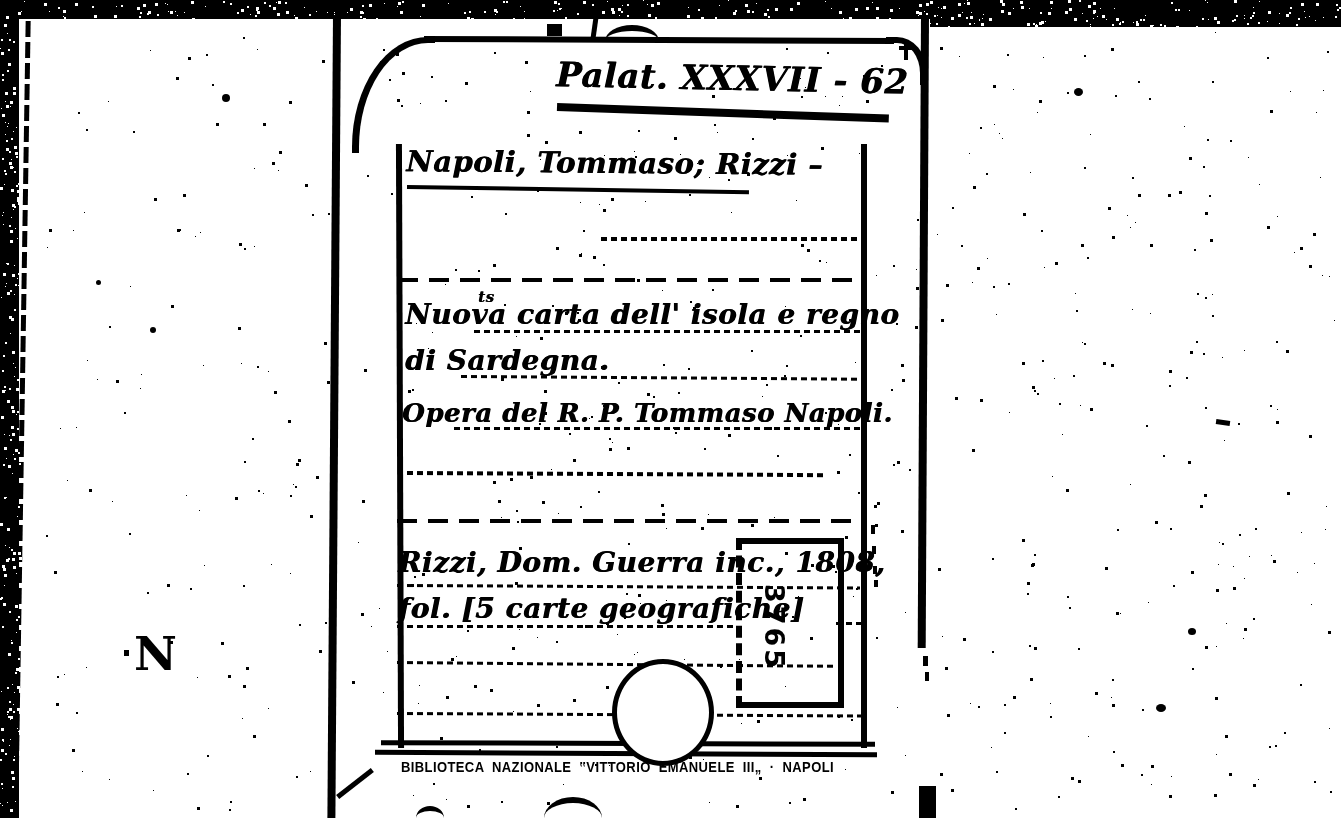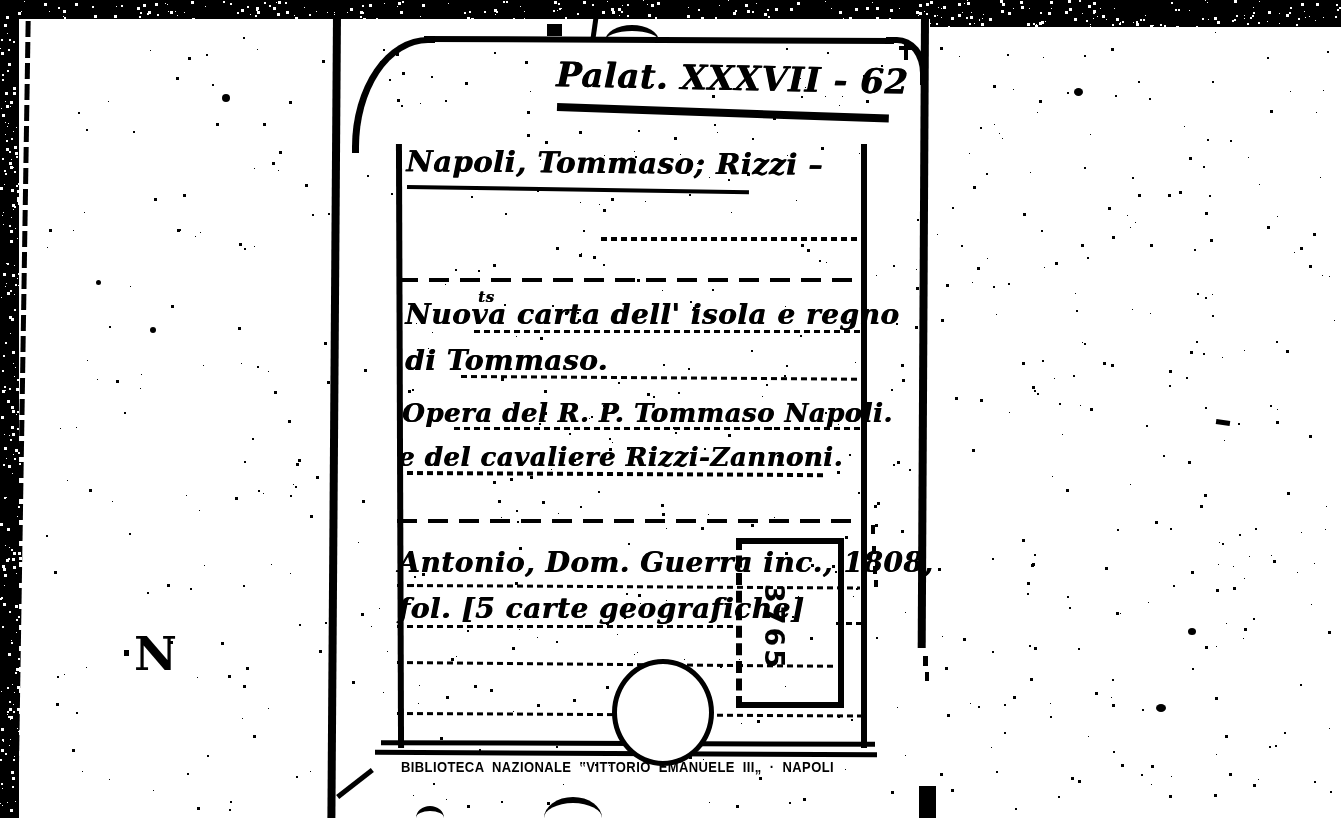--- a/index.html
+++ b/index.html
@@ -57,31 +57,30 @@
 
   <div class="abs hw" style="left:406px;top:146px;font-size:29px;transform:rotate(0.5deg);">Napoli, Tommaso; Rizzi –</div>
   <div class="abs ink" style="left:407px;top:185px;width:342px;height:4px;transform:rotate(0.9deg);transform-origin:left center;"></div>
   <div class="abs rule-dotted" style="left:601px;top:237px;width:262px;height:4px;"></div>
 
   <div class="abs rule-dashed" style="left:398px;top:278px;width:468px;height:4px;"></div>
 
   <div class="abs hw" style="left:478px;top:288px;font-size:15px;">ts</div>
   <div class="abs hw" style="left:405px;top:298px;font-size:28px;">Nuova carta dell' isola e regno</div>
   <div class="abs rule-dotted" style="left:474px;top:330px;width:388px;height:3px;"></div>
-  <div class="abs hw" style="left:405px;top:344px;font-size:28px;">di Tommaso.</div>
+  <div class="abs hw" style="left:405px;top:344px;font-size:28px;">di Sardegna.</div>
   <div class="abs rule-dotted" style="left:461px;top:375px;width:401px;height:3px;transform:rotate(0.4deg);transform-origin:left center;"></div>
 
   <div class="abs hw" style="left:402px;top:398px;font-size:26px;">Opera del R. P. Tommaso Napoli.</div>
   <div class="abs rule-dotted" style="left:454px;top:427px;width:408px;height:3px;"></div>
-  <div class="abs hw" style="left:398px;top:442px;font-size:26px;">e del cavaliere Rizzi-Zannoni.</div>
   <div class="abs rule-dotted" style="left:407px;top:471px;width:420px;height:4px;transform:rotate(0.3deg);transform-origin:left center;"></div>
 
   <div class="abs rule-dashed" style="left:397px;top:519px;width:468px;height:4px;"></div>
 
-  <div class="abs hw" style="left:398px;top:546px;font-size:28px;">Antonio, Dom. Guerra inc., 1808,</div>
+  <div class="abs hw" style="left:398px;top:546px;font-size:28px;">Rizzi, Dom. Guerra inc., 1808,</div>
   <div class="abs rule-dotted" style="left:397px;top:584px;width:463px;height:3px;transform:rotate(0.3deg);transform-origin:left center;"></div>
   <div class="abs hw" style="left:398px;top:592px;font-size:28px;">fol. [5 carte geografiche]</div>
   <div class="abs rule-dotted" style="left:397px;top:625px;width:340px;height:3px;"></div>
   <div class="abs rule-dotted" style="left:836px;top:622px;width:26px;height:3px;"></div>
 
   <div class="abs" style="left:736px;top:538px;width:96px;height:158px;border:6px solid #000;border-left-style:dashed;z-index:1;"></div>
   <div class="abs" style="left:744px;top:584px;width:46px;height:108px;writing-mode:vertical-rl;font-family:'DejaVu Sans',sans-serif;font-weight:700;font-size:27px;letter-spacing:3px;color:#000;z-index:2;">3765</div>
 
   <div class="abs rule-dotted" style="left:397px;top:661px;width:440px;height:3px;transform:rotate(0.5deg);transform-origin:left center;"></div>
   <div class="abs rule-dotted" style="left:397px;top:712px;width:467px;height:3px;transform:rotate(0.3deg);transform-origin:left center;"></div>

